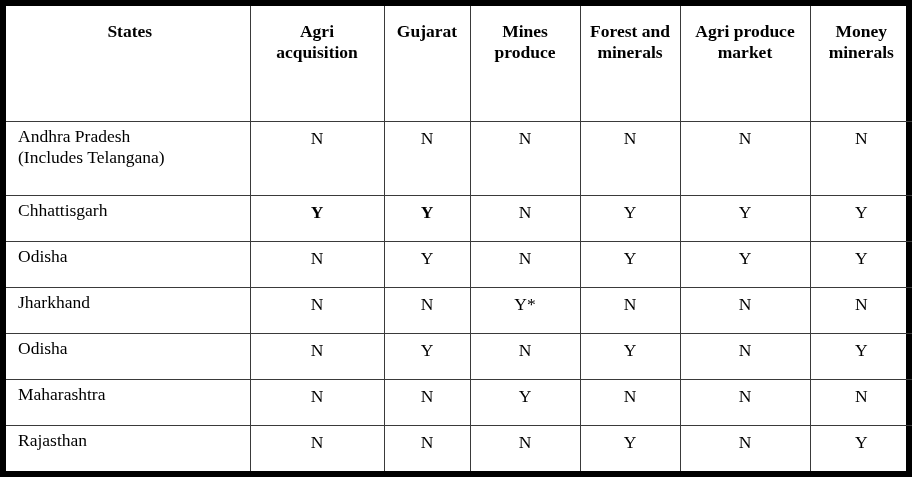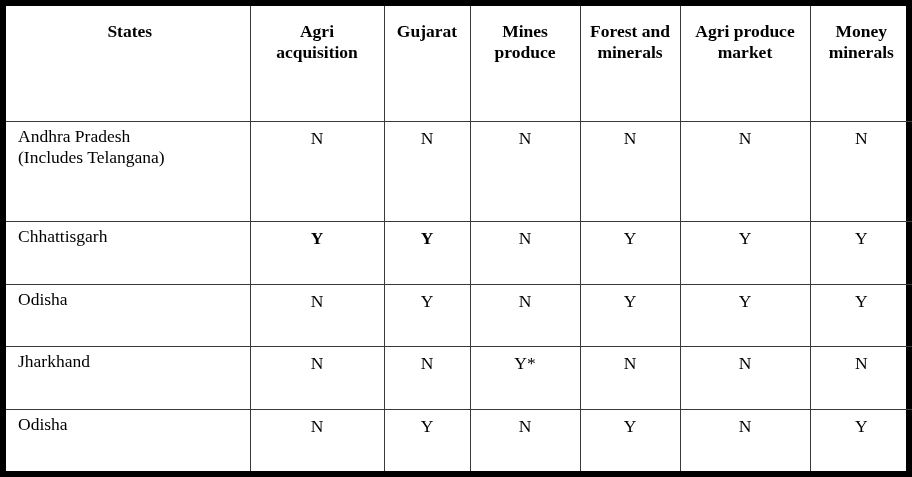--- a/index.html
+++ b/index.html
@@ -146,15 +146,33 @@
         </tr>
         <tr>
           <td class="state-name">Odisha</td>
           <td class="mark">N</td>
           <td class="mark">Y</td>
           <td class="mark">N</td>
           <td class="mark">Y</td>
           <td class="mark">N</td>
           <td class="mark">Y</td>
         </tr>
+        <tr>
+          <td class="state-name">Maharashtra</td>
+          <td class="mark">N</td>
+          <td class="mark">N</td>
+          <td class="mark">Y</td>
+          <td class="mark">N</td>
+          <td class="mark">N</td>
+          <td class="mark">N</td>
+        </tr>
+        <tr>
+          <td class="state-name">Rajasthan</td>
+          <td class="mark">N</td>
+          <td class="mark">N</td>
+          <td class="mark">N</td>
+          <td class="mark">Y</td>
+          <td class="mark">N</td>
+          <td class="mark">Y</td>
+        </tr>
       </tbody>
   </table>
 </div>
 
 </body></html>

